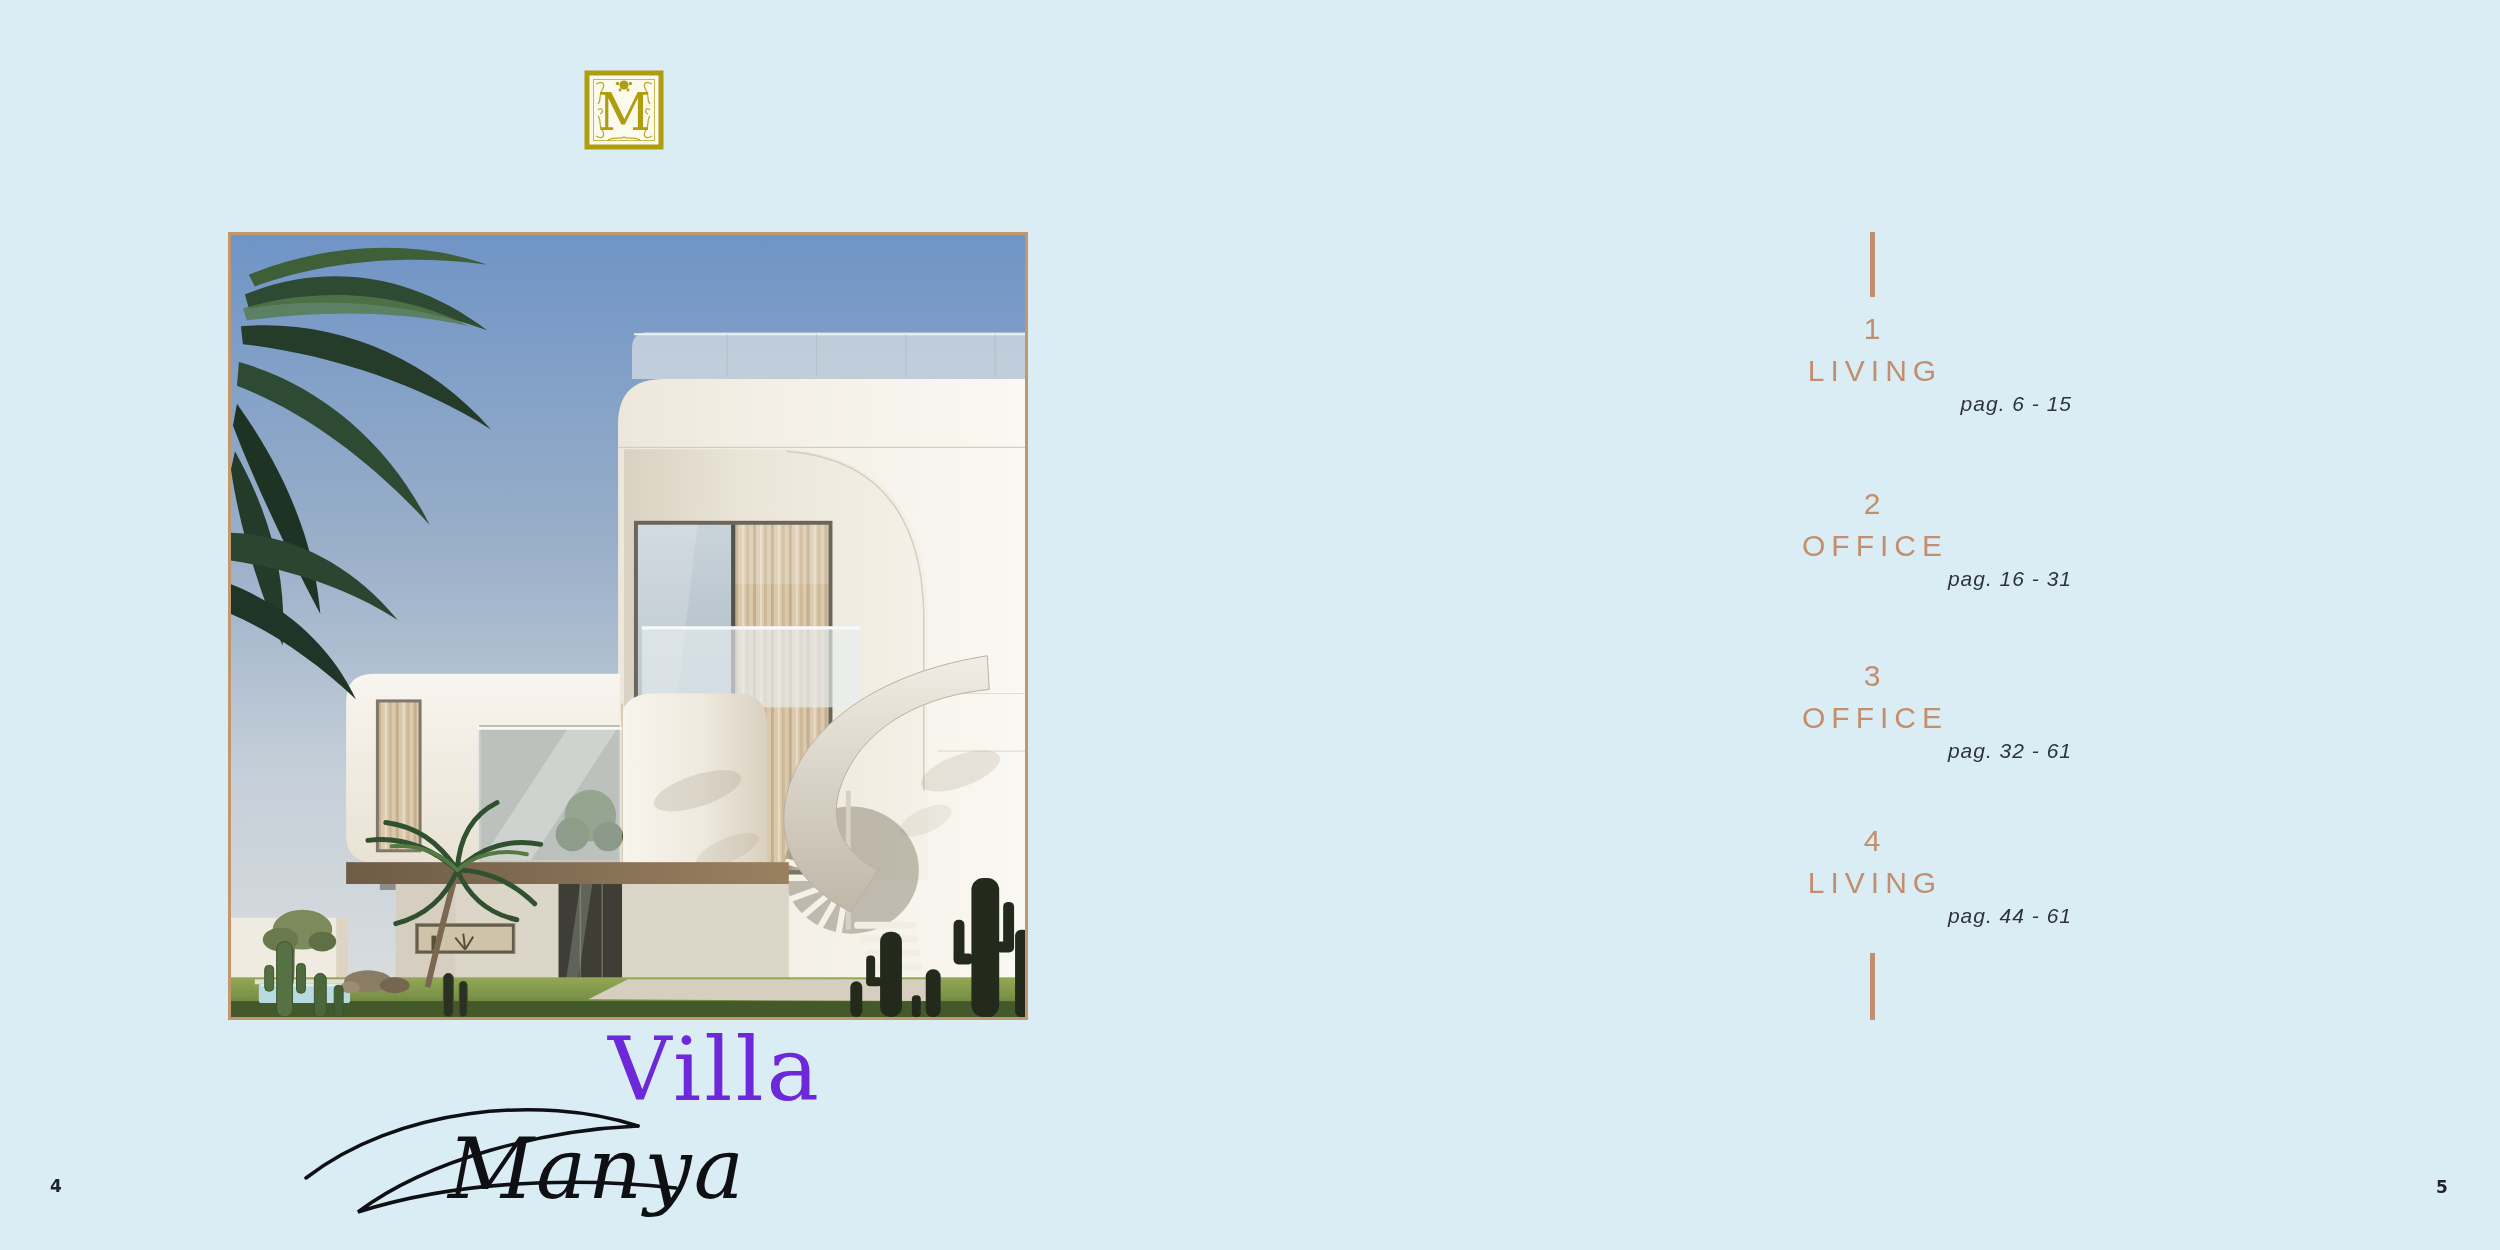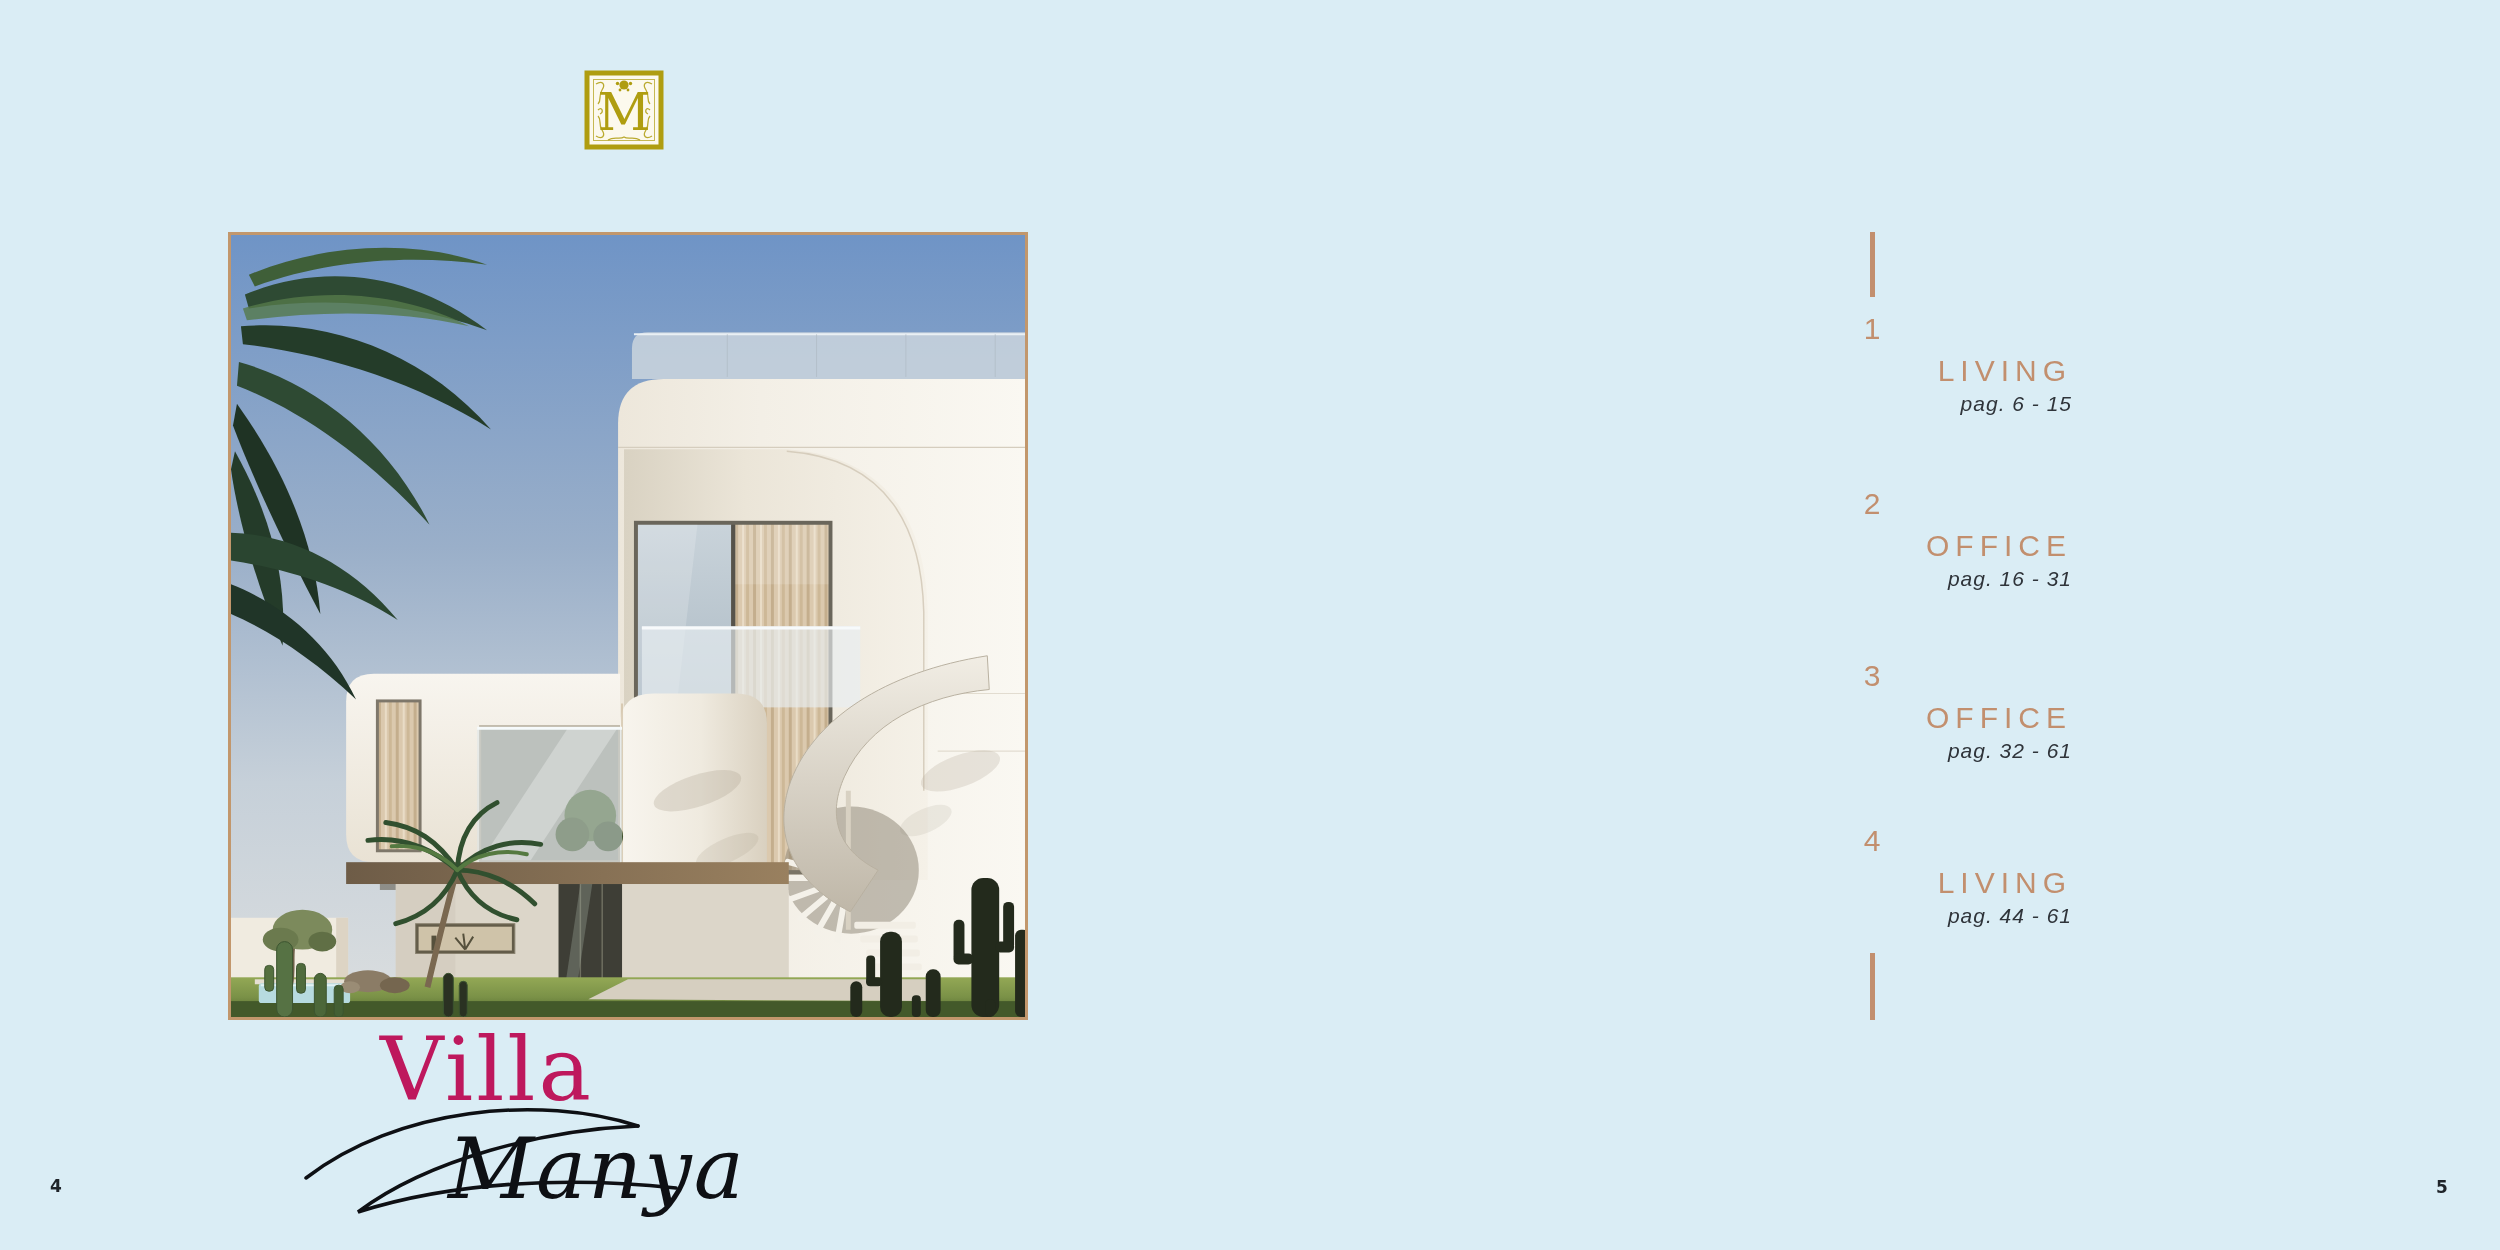--- a/index.html
+++ b/index.html
@@ -5,35 +5,35 @@
   html,body{margin:0;padding:0;background:#DAEDF5;}
   #spread{position:relative;width:2500px;height:1250px;background:#DAEDF5;overflow:hidden;
           font-family:"Liberation Sans", sans-serif;}
 
   
   .logo{position:absolute;left:584px;top:70px;width:80px;height:80px;}
   .photo-frame{position:absolute;left:228px;top:232px;width:800px;height:788px;
                border:3px solid #C2976C;box-sizing:border-box;margin:0;padding:0;background:#9FB3CB;}
   .photo-frame svg{display:block;width:100%;height:100%;}
 
-  .villa-word{position:absolute;left:380px;top:1024px;width:450px;margin:0;
-              text-align:left;font-family:"DejaVu Serif", serif;font-weight:normal;
-              font-size:88px;line-height:92px;letter-spacing:3px;color:#be185d;}
+  .villa-word{position:absolute;left:372px;top:1024px;width:450px;margin:0;
+              text-align:right;font-family:"DejaVu Serif", serif;font-weight:normal;
+              font-size:88px;line-height:92px;letter-spacing:3px;color:#6d28d9;}
   .script-svg{position:absolute;left:296px;top:1086px;width:540px;height:156px;}
   .script-svg text{font-family:"DejaVu Serif", serif;font-style:italic;font-size:84px;
                    fill:#0E1014;letter-spacing:2px;}
 
   
   .toc-rule{position:absolute;left:1870px;width:5px;background:#C28F6E;}
   .toc-rule.top{top:232px;height:65px;}
   .toc-rule.bottom{top:953px;height:67px;}
   .toc-item{position:absolute;left:1672px;width:400px;text-align:center;cursor:pointer;}
   .toc-num{font-size:30px;line-height:34px;color:#C28F6E;font-weight:normal;}
   .toc-title{margin-top:5px;font-size:30px;line-height:40px;color:#C28F6E;
-             letter-spacing:6px;padding-left:6px;font-weight:normal;text-align:right;}
+             letter-spacing:6px;padding-left:6px;font-weight:normal;}
   .toc-pages{font-size:21px;line-height:26px;color:#2F343A;font-style:italic;letter-spacing:1px;text-align:right;}
 
   
   .folio{position:absolute;font-family:"DejaVu Sans", sans-serif;font-weight:bold;
          font-size:17px;color:#1F2429;}
   .folio.left{left:50px;top:1176px;}
   .folio.right{left:2436px;top:1177px;}
 </style>
 </head>
 <body>

